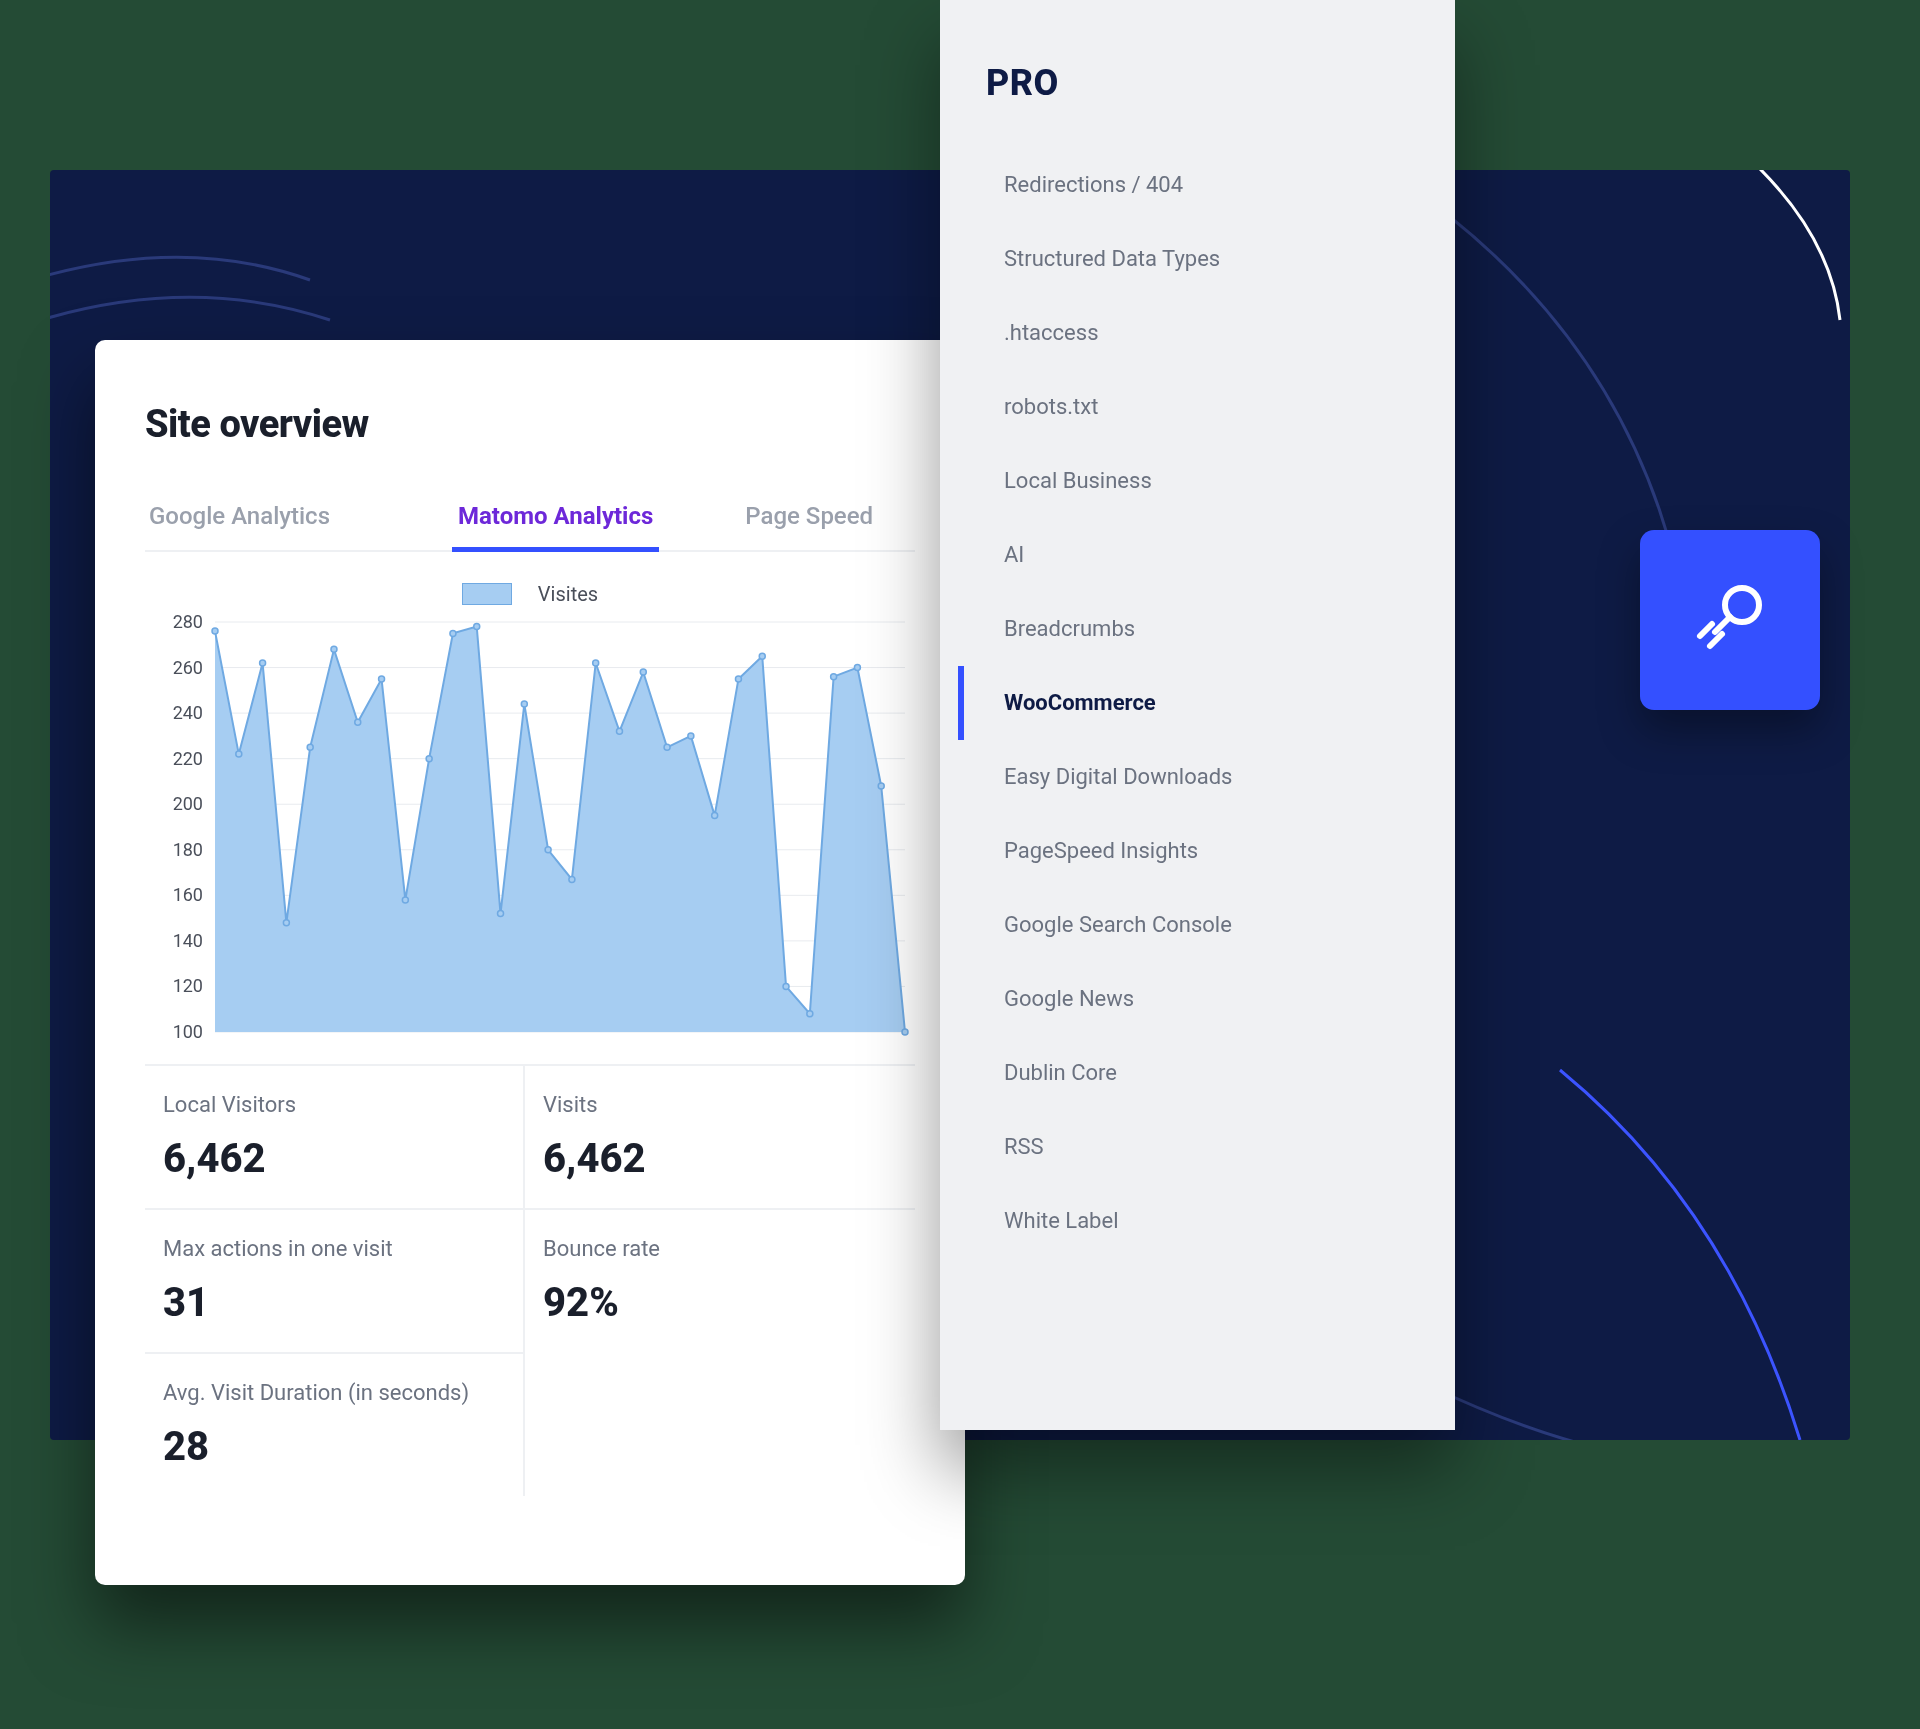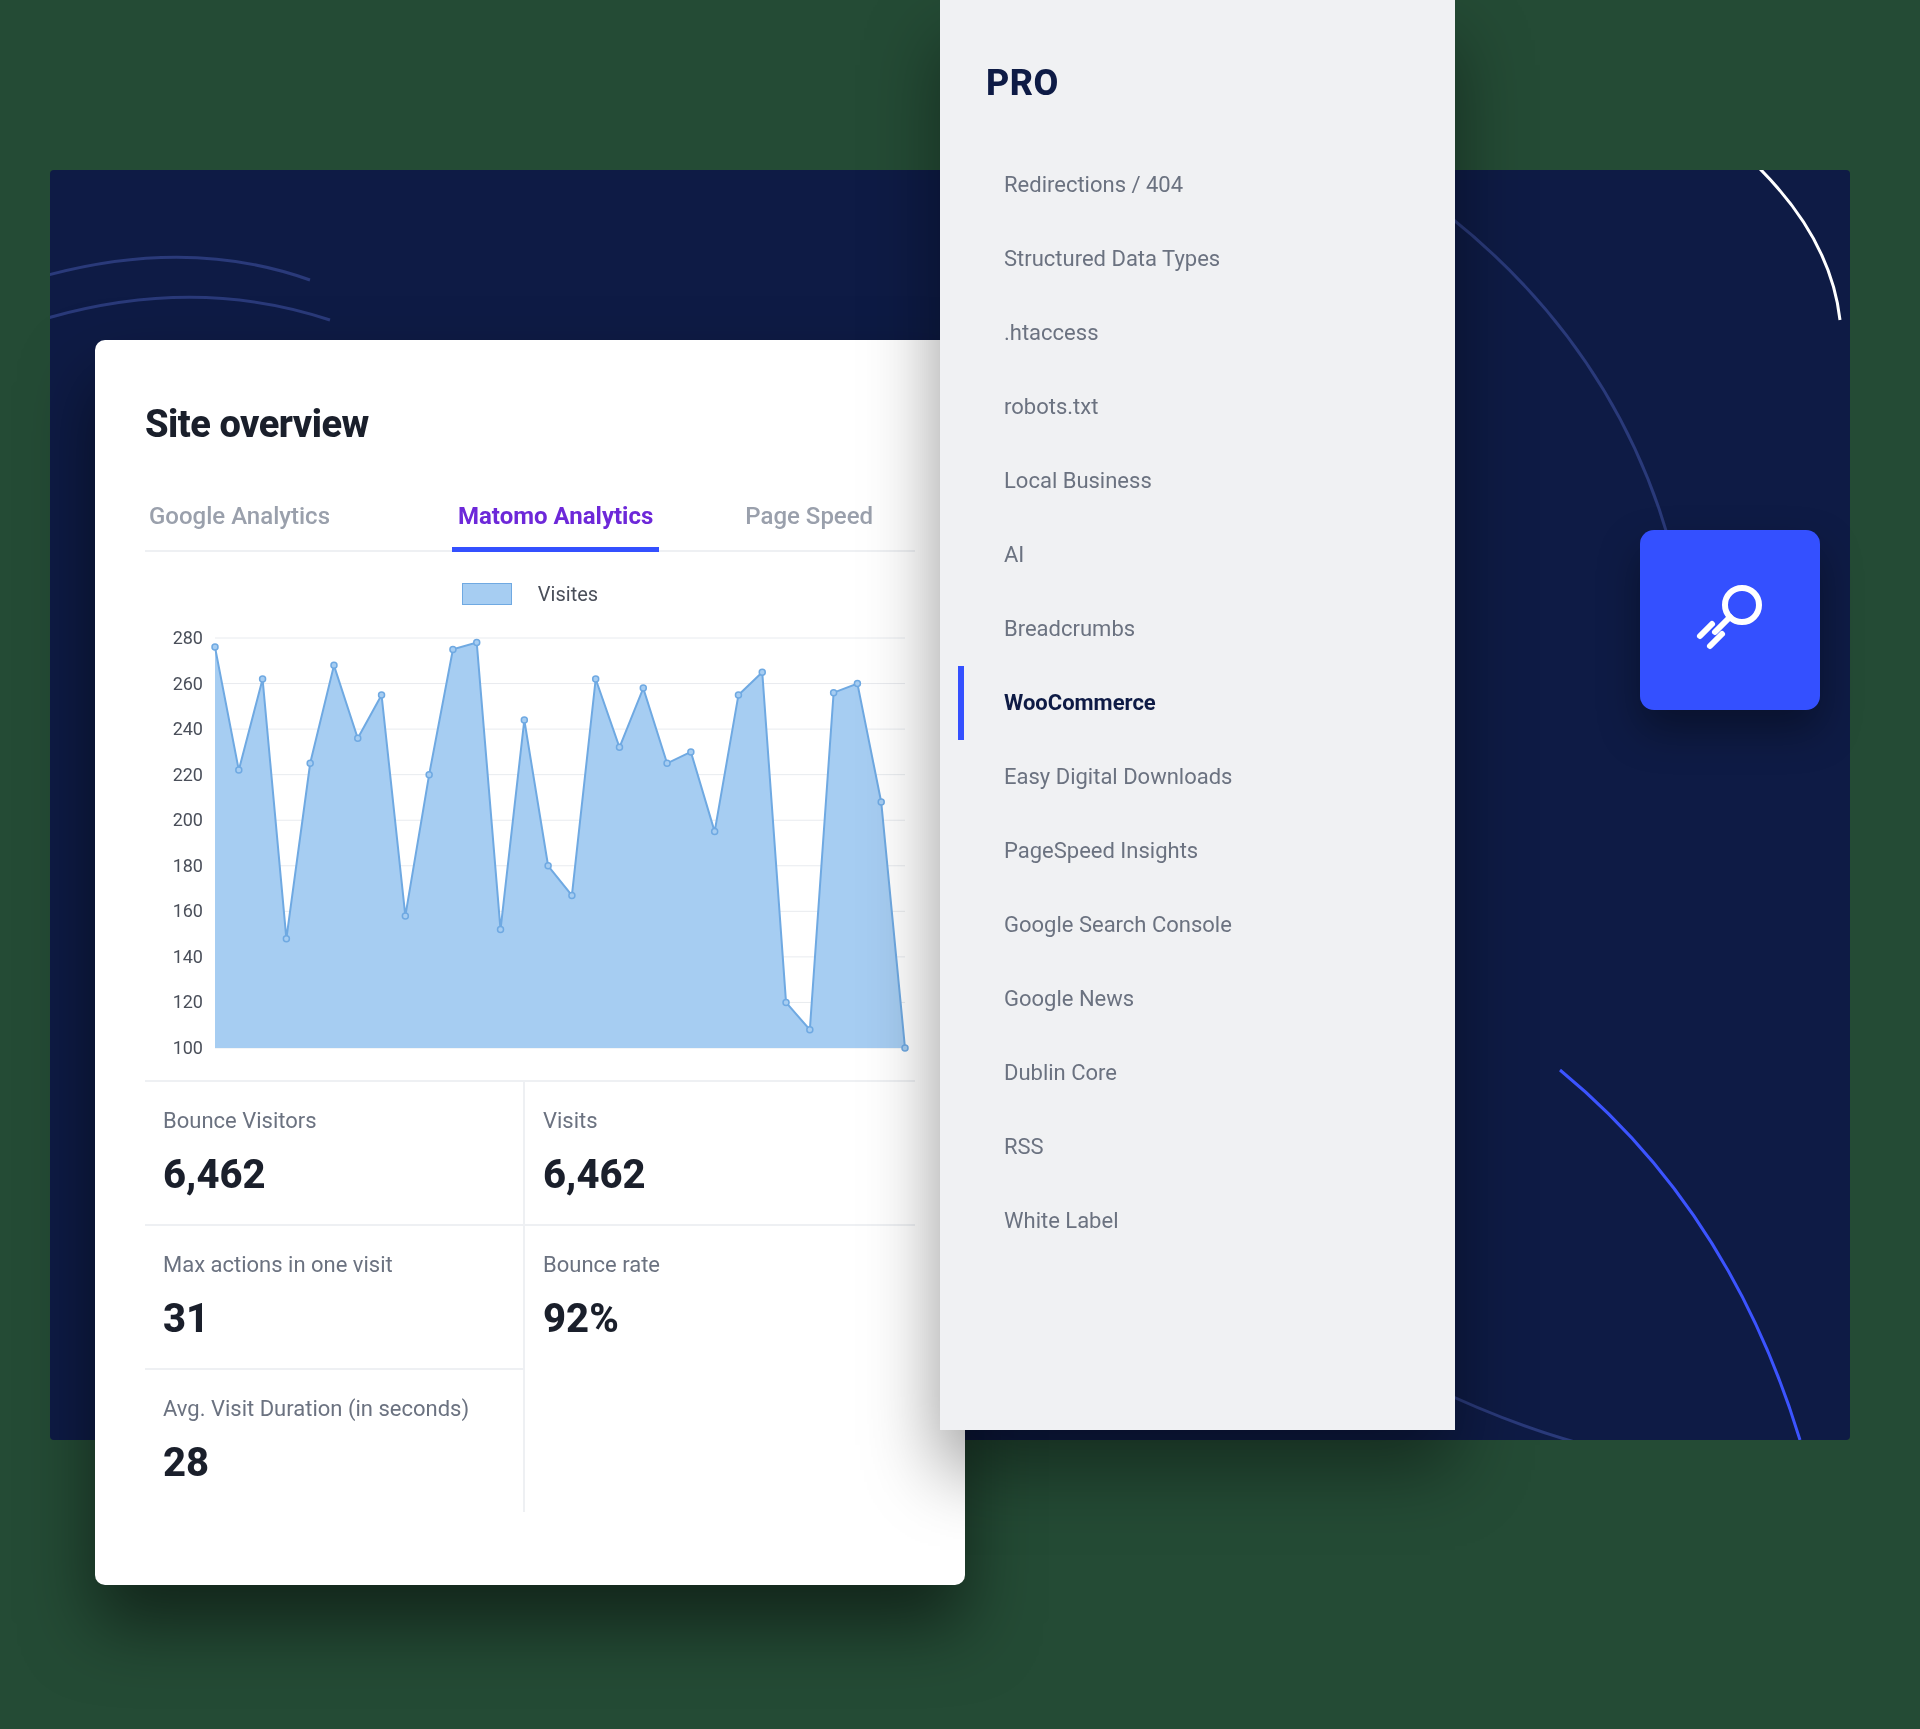--- a/index.html
+++ b/index.html
@@ -84,21 +84,21 @@
     background: #3450ff;
   }
   .chart-wrap { width: 770px; }
   .legend-box {
     display: flex;
     align-items: center;
     justify-content: center;
     gap: 26px;
     font-size: 20px;
     color: #4a4f5a;
-    margin-bottom: 22px;
+    margin-bottom: 6px;
   }
   .legend-swatch {
     width: 50px;
     height: 22px;
     background: #a6cdf2;
     border: 1px solid #6fa9e2;
   }
   svg.chart { display: block; }
   .chart-ylabel {
     font-size: 18px;
@@ -251,21 +251,21 @@
         <circle class="chart-dot" cx="664.8275862068965" cy="401.77777777777777" r="3"></circle>
         <circle class="chart-dot" cx="688.6206896551724" cy="64.66666666666666" r="3"></circle>
         <circle class="chart-dot" cx="712.4137931034483" cy="55.55555555555558" r="3"></circle>
         <circle class="chart-dot" cx="736.2068965517242" cy="174" r="3"></circle>
         <circle class="chart-dot" cx="760" cy="420" r="3"></circle>
       </svg>
   </div>
 
   <div class="metrics">
     <div class="metric">
-      <div class="metric-label">Bounce Visitors</div>
+      <div class="metric-label">Local Visitors</div>
       <div class="metric-value">6,462</div>
     </div>
     <div class="metric">
       <div class="metric-label">Visits</div>
       <div class="metric-value">6,462</div>
     </div>
     <div class="metric">
       <div class="metric-label">Max actions in one visit</div>
       <div class="metric-value">31</div>
     </div>

